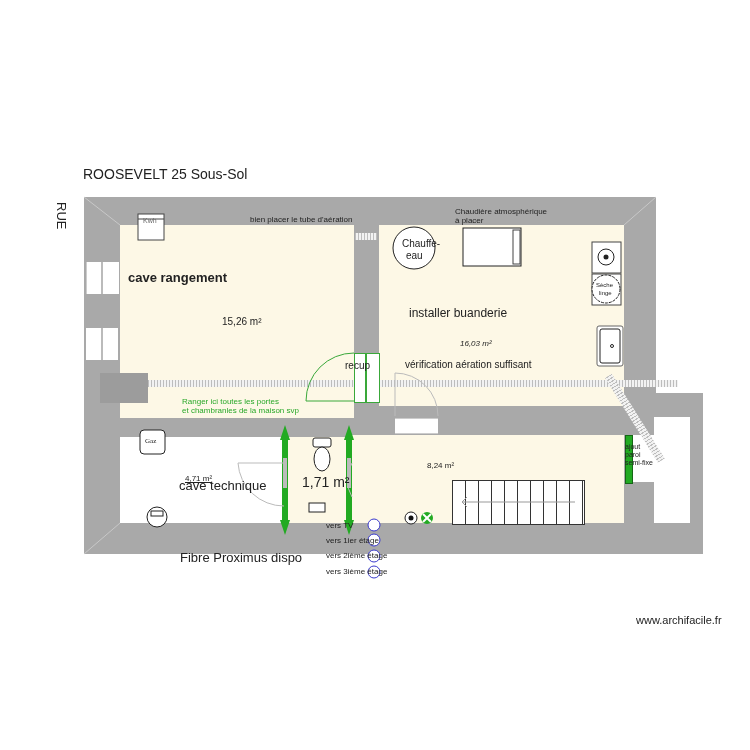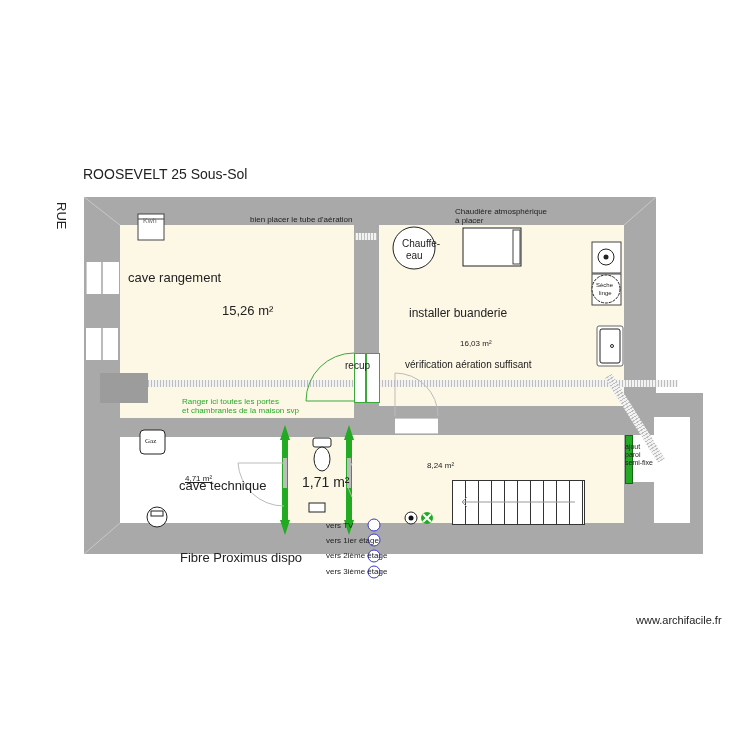--- a/index.html
+++ b/index.html
@@ -128,26 +128,26 @@
 <div class="lbl" style="left:455px;top:208px;font-size:8px;">Chaudière atmosphérique</div>
 <div class="lbl" style="left:455px;top:217px;font-size:8px;">à placer</div>
 
 <div class="lbl" style="left:143px;top:217px;font-size:7px;color:#666;">Kwh</div>
 <div class="lbl" style="left:402px;top:238px;font-size:10px;text-align:center;width:25px;">Chauffe-</div>
 <div class="lbl" style="left:406px;top:250px;font-size:10px;">eau</div>
 <div class="lbl" style="left:596px;top:282px;font-size:6px;">Sèche</div>
 <div class="lbl" style="left:599px;top:290px;font-size:6px;">linge</div>
 <div class="lbl" style="left:145px;top:438px;font-size:7px;font-family:'Liberation Serif',serif;">Gaz</div>
 
-<div class="lbl" style="left:128px;top:271px;font-size:13px;">cave rangement</div>
-<div class="lbl" style="left:222px;top:304px;font-size:13px;">15,26 m²</div>
+<div class="lbl" style="left:128px;top:271px;font-size:13px;font-weight:bold;">cave rangement</div>
+<div class="lbl" style="left:222px;top:316px;font-size:10px;">15,26 m²</div>
 
 <div class="lbl" style="left:409px;top:307px;font-size:12px;">installer buanderie</div>
 <div class="lbl" style="left:405px;top:318px;font-size:10px;margin-top:41px;">vérification aération suffisant</div>
-<div class="lbl" style="left:460px;top:340px;font-size:8px;">16,03 m²</div>
+<div class="lbl" style="left:460px;top:340px;font-size:8px;font-style:italic;">16,03 m²</div>
 
 <div class="lbl" style="left:345px;top:360px;font-size:10px;">recup</div>
 
 <div class="lbl" style="left:182px;top:398px;font-size:8px;color:#2aa82a;">Ranger ici toutes les portes</div>
 <div class="lbl" style="left:182px;top:407px;font-size:8px;color:#2aa82a;">et chambranles de la maison svp</div>
 
 <div class="lbl" style="left:185px;top:475px;font-size:8px;text-decoration:underline;">4,71 m²</div>
 <div class="lbl" style="left:179px;top:479px;font-size:13px;">cave technique</div>
 <div class="lbl" style="left:302px;top:475px;font-size:14px;">1,71 m²</div>
 <div class="lbl" style="left:427px;top:462px;font-size:8px;">8,24 m²</div>

